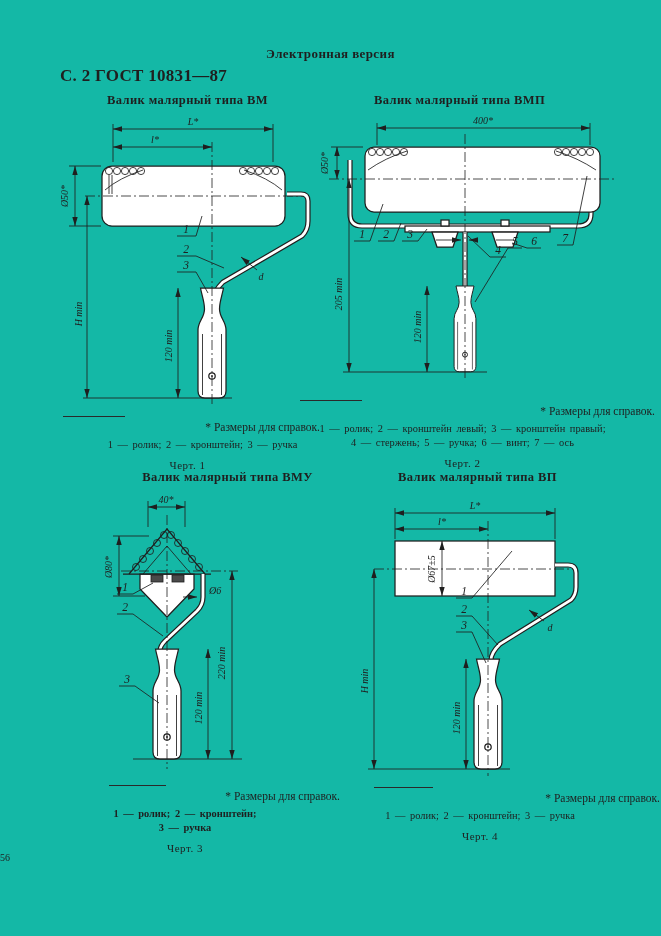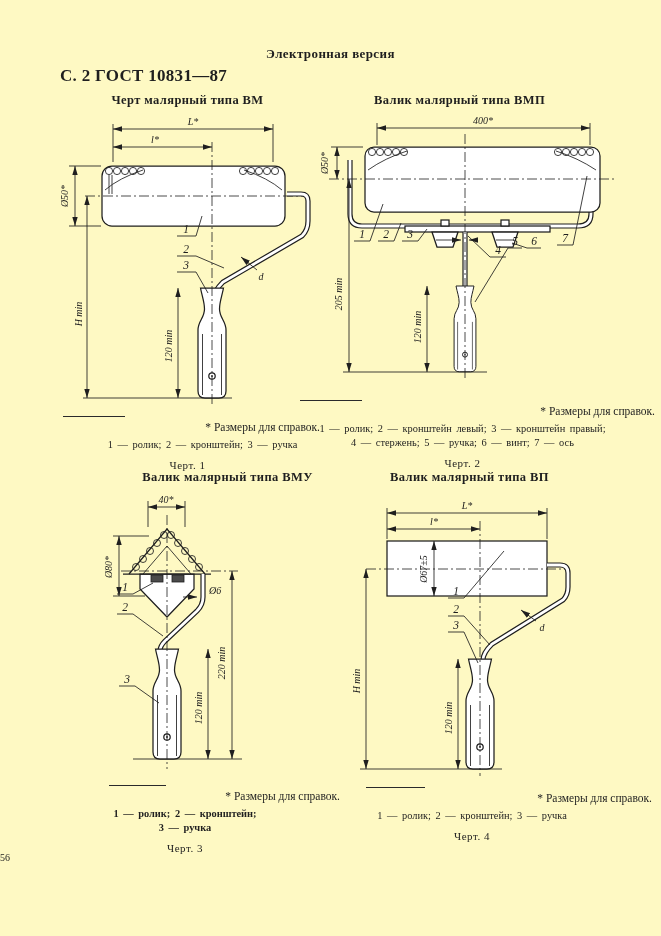--- a/index.html
+++ b/index.html
@@ -1,16 +1,16 @@
 <!DOCTYPE html>
 <html><head>
 <meta charset="utf-8">
 <style>
   html,body{margin:0;padding:0;background:#e8e8e8;}
-  .page{position:relative;width:661px;height:936px;background:#fef9c3;
+  .page{position:relative;width:661px;height:936px;background:#14b8a6;
         font-family:"Liberation Serif",serif;color:#1f1f1f;overflow:hidden;}
   .watermark{position:absolute;top:46px;left:0;width:100%;text-align:center;
         font-weight:bold;font-size:13px;letter-spacing:.4px;}
   .doc-header{position:absolute;top:66px;left:60px;font-weight:bold;font-size:17px;letter-spacing:.3px;}
   .fig{position:absolute;}
   .fig-title{font-weight:bold;font-size:12.5px;text-align:center;letter-spacing:.4px;}
   .fig svg{display:block;margin-top:6px;}
   .footnote-rule{border-top:1.4px solid #2a2a2a;width:62px;height:0;}
   .footnote-text{font-size:11.5px;margin-top:4px;text-align:right;}
   .caption{font-size:10.4px;text-align:center;word-spacing:2px;margin-top:5px;line-height:1.35;}
@@ -52,21 +52,21 @@
           <circle class="thin" cx="24" cy="0" r="3.6"></circle>
         <circle class="thin" cx="32" cy="0" r="3.6"></circle>
       </g>
     </defs>
   </svg>
 
   <div class="watermark">Электронная версия</div>
   <div class="doc-header">С. 2 ГОСТ 10831—87</div>
 
   <div class="fig" style="left:55px;top:93px;width:265px;">
-    <div class="fig-title">Черт малярный типа ВМ</div>
+    <div class="fig-title">Валик малярный типа ВМ</div>
     <svg width="265" height="292" viewBox="0 0 265 292">
 
       <line class="thin" x1="58" y1="10" x2="58" y2="48"></line>
       <line class="thin" x1="218" y1="10" x2="218" y2="48"></line>
       <line class="thin" x1="58" y1="15" x2="218" y2="15" marker-start="url(#ar)" marker-end="url(#ar)"></line>
       <text class="dim" x="138" y="11" text-anchor="middle">L*</text>
       <line class="thin" x1="58" y1="33" x2="157" y2="33" marker-start="url(#ar)" marker-end="url(#ar)"></line>
       <text class="dim" x="100" y="29" text-anchor="middle">l*</text>
 
       <rect class="fill-w" x="47" y="52" width="183" height="60" rx="10"></rect>
@@ -231,21 +231,21 @@
       <div class="footnote-rule" style="margin-left:34px;width:57px;"></div>
       <div class="footnote-text" style="margin-left:58px;">* Размеры для справок.</div>
     </div>
     <div class="caption" style="padding-right:45px;font-weight:bold;">
       <div>1 — ролик;  2 — кронштейн;</div>
       <div>3 — ручка</div>
     </div>
     <div class="chert" style="padding-right:45px;">Черт. 3</div>
   </div>
 
-  <div class="fig" style="left:352px;top:470px;width:300px;">
+  <div class="fig" style="left:360px;top:470px;width:300px;">
     <div class="fig-title" style="padding-right:65px;">Валик малярный типа ВП</div>
     <svg width="300" height="288" viewBox="0 0 300 288">
       <line class="thin" x1="35" y1="17" x2="35" y2="48"></line>
       <line class="thin" x1="195" y1="17" x2="195" y2="48"></line>
       <line class="thin" x1="35" y1="22" x2="195" y2="22" marker-start="url(#ar)" marker-end="url(#ar)"></line>
       <text class="dim" x="115" y="18" text-anchor="middle">L*</text>
       <line class="thin" x1="35" y1="38" x2="128" y2="38" marker-start="url(#ar)" marker-end="url(#ar)"></line>
       <text class="dim" x="82" y="34" text-anchor="middle">l*</text>
 
       <rect class="fill-w" x="35" y="50" width="160" height="55"></rect>

